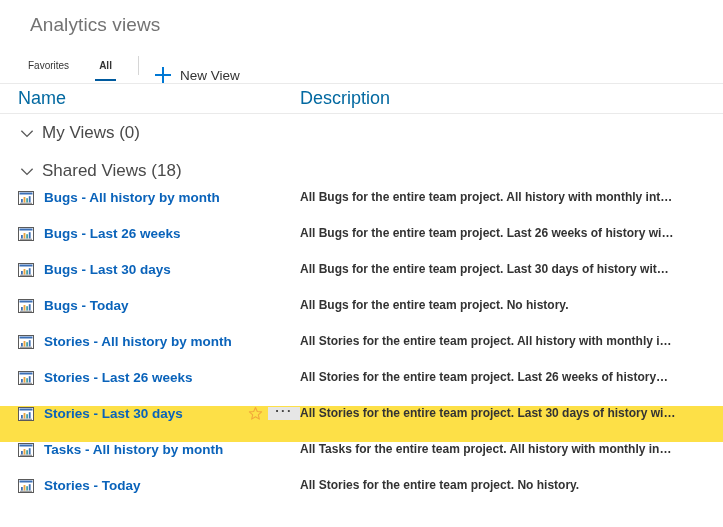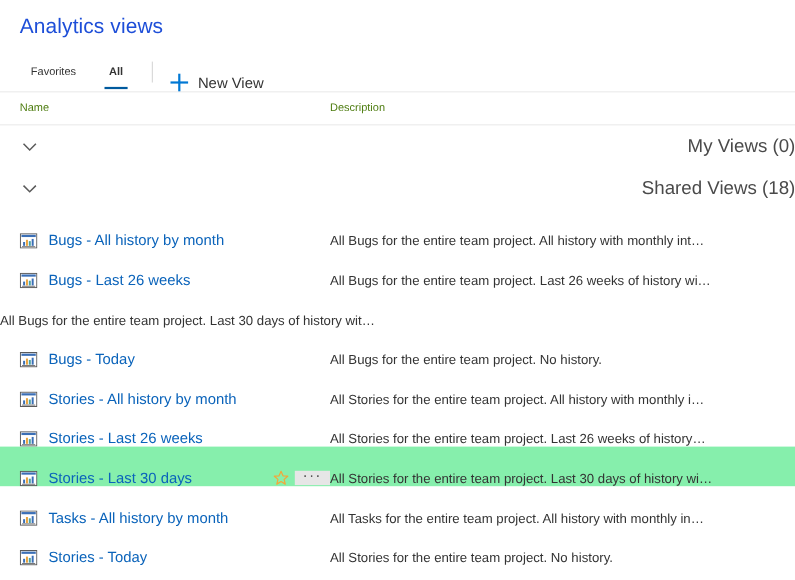--- a/index.html
+++ b/index.html
@@ -20,24 +20,25 @@
     position: relative;
     width: 723px;
     height: 527px;
     overflow: hidden;
   }
 
   
   .page-title {
     font-size: 19px;
     font-weight: 400;
-    color: #1d4ed8;
+    color: #737373;
     padding: 12px 0 0 18px;
     line-height: 26px;
     letter-spacing: .1px;
+    margin-left: 12px;
   }
 
   
   .tabstrip {
     display: flex;
     align-items: stretch;
     height: 36px;
     margin-top: 10px;
     padding-left: 18px;
     border-bottom: 1px solid #eaeaea;
@@ -102,61 +103,61 @@
 
   
   .col-headers {
     display: flex;
     align-items: center;
     height: 30px;
     border-bottom: 1px solid #eaeaea;
     box-sizing: border-box;
   }
   .col-head {
-    font-size: 10px;
-    color: #4d7c0f;
+    font-size: 18px;
+    color: #0369a1;
   }
   .col-head.name { width: 300px; padding-left: 18px; box-sizing: border-box; }
   .col-head.desc { flex: 1; }
 
   
   .list {
     position: relative;
   }
 
   .group-header {
     display: flex;
     align-items: center;
     height: 38px;
     padding-left: 18px;
     cursor: pointer;
-    justify-content: space-between;
   }
   .chevron {
     width: 18px;
     height: 18px;
     margin-right: 6px;
     flex: 0 0 auto;
     display: block;
   }
   .group-label {
     font-size: 17px;
     color: #4a4a4a;
     font-weight: 400;
     white-space: nowrap;
   }
 
   .row {
     display: flex;
-    align-items: flex-end;
+    align-items: flex-start;
     height: 36px;
     cursor: default;
+    font-weight: bold;
   }
   .row.hovered {
-    background: #86efac;
+    background: #fde047;
   }
   .row-name {
     display: flex;
     align-items: center;
     width: 300px;
     box-sizing: border-box;
     padding-left: 18px;
     flex: 0 0 auto;
     position: relative;
   }
@@ -280,20 +281,32 @@
             <rect x="5.6" y="6" width="1.8" height="5.5" fill="#e8a33d"></rect>
             <rect x="8.2" y="7.2" width="1.8" height="4.3" fill="#4aa3a3"></rect>
             <rect x="10.8" y="5.2" width="1.8" height="6.3" fill="#3b6fb6"></rect>
             <rect x="2" y="11.8" width="12" height="0.9" fill="#777777"></rect>
           </svg>
           <a class="row-link">Bugs - Last 26 weeks</a>
         </div>
         <div class="row-desc">All Bugs for the entire team project. Last 26 weeks of history wi…</div>
       </div>
       <div class="row">
+        <div class="row-name">
+          <svg class="report-icon" viewBox="0 0 16 14" aria-hidden="true">
+            <rect x="0.5" y="0.5" width="15" height="13" fill="#ffffff" stroke="#5a5a5a" stroke-width="1"></rect>
+            <rect x="1.5" y="1.5" width="13" height="2" fill="#3b6fb6"></rect>
+            <rect x="3" y="8" width="1.8" height="3.5" fill="#3b6fb6"></rect>
+            <rect x="5.6" y="6" width="1.8" height="5.5" fill="#e8a33d"></rect>
+            <rect x="8.2" y="7.2" width="1.8" height="4.3" fill="#4aa3a3"></rect>
+            <rect x="10.8" y="5.2" width="1.8" height="6.3" fill="#3b6fb6"></rect>
+            <rect x="2" y="11.8" width="12" height="0.9" fill="#777777"></rect>
+          </svg>
+          <a class="row-link">Bugs - Last 30 days</a>
+        </div>
         <div class="row-desc">All Bugs for the entire team project. Last 30 days of history wit…</div>
       </div>
       <div class="row">
         <div class="row-name">
           <svg class="report-icon" viewBox="0 0 16 14" aria-hidden="true">
             <rect x="0.5" y="0.5" width="15" height="13" fill="#ffffff" stroke="#5a5a5a" stroke-width="1"></rect>
             <rect x="1.5" y="1.5" width="13" height="2" fill="#3b6fb6"></rect>
             <rect x="3" y="8" width="1.8" height="3.5" fill="#3b6fb6"></rect>
             <rect x="5.6" y="6" width="1.8" height="5.5" fill="#e8a33d"></rect>
             <rect x="8.2" y="7.2" width="1.8" height="4.3" fill="#4aa3a3"></rect>

